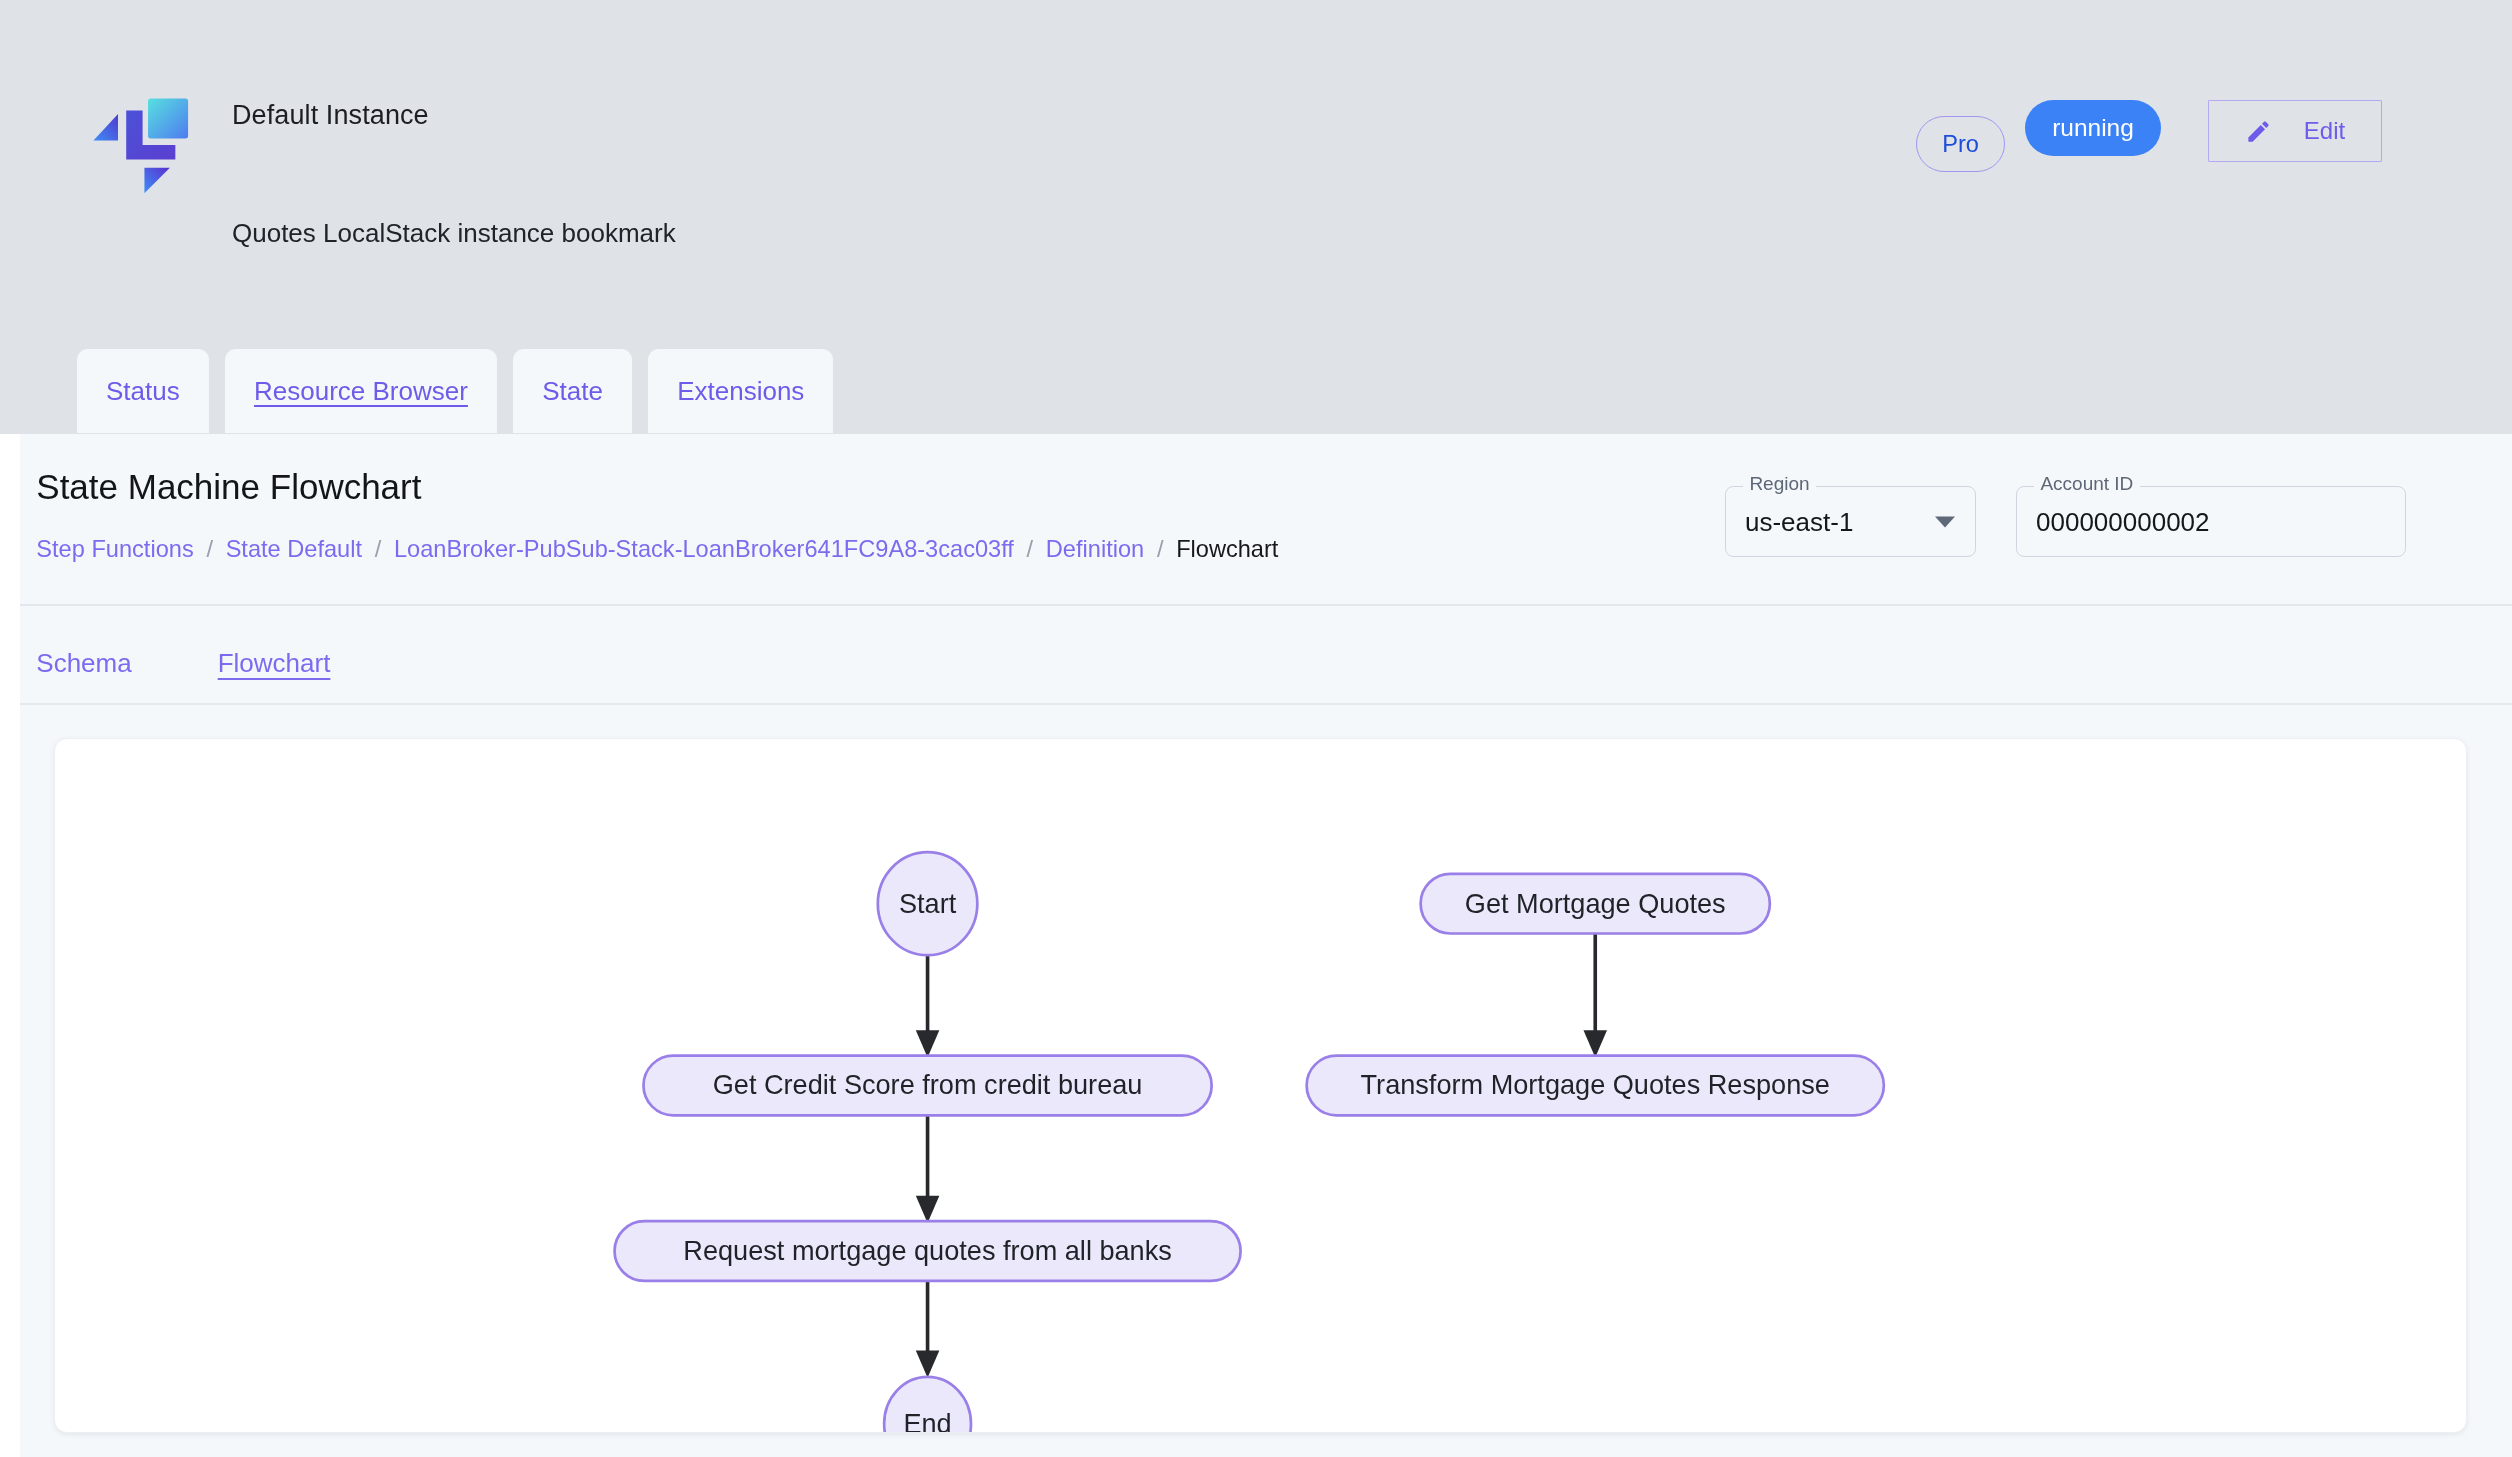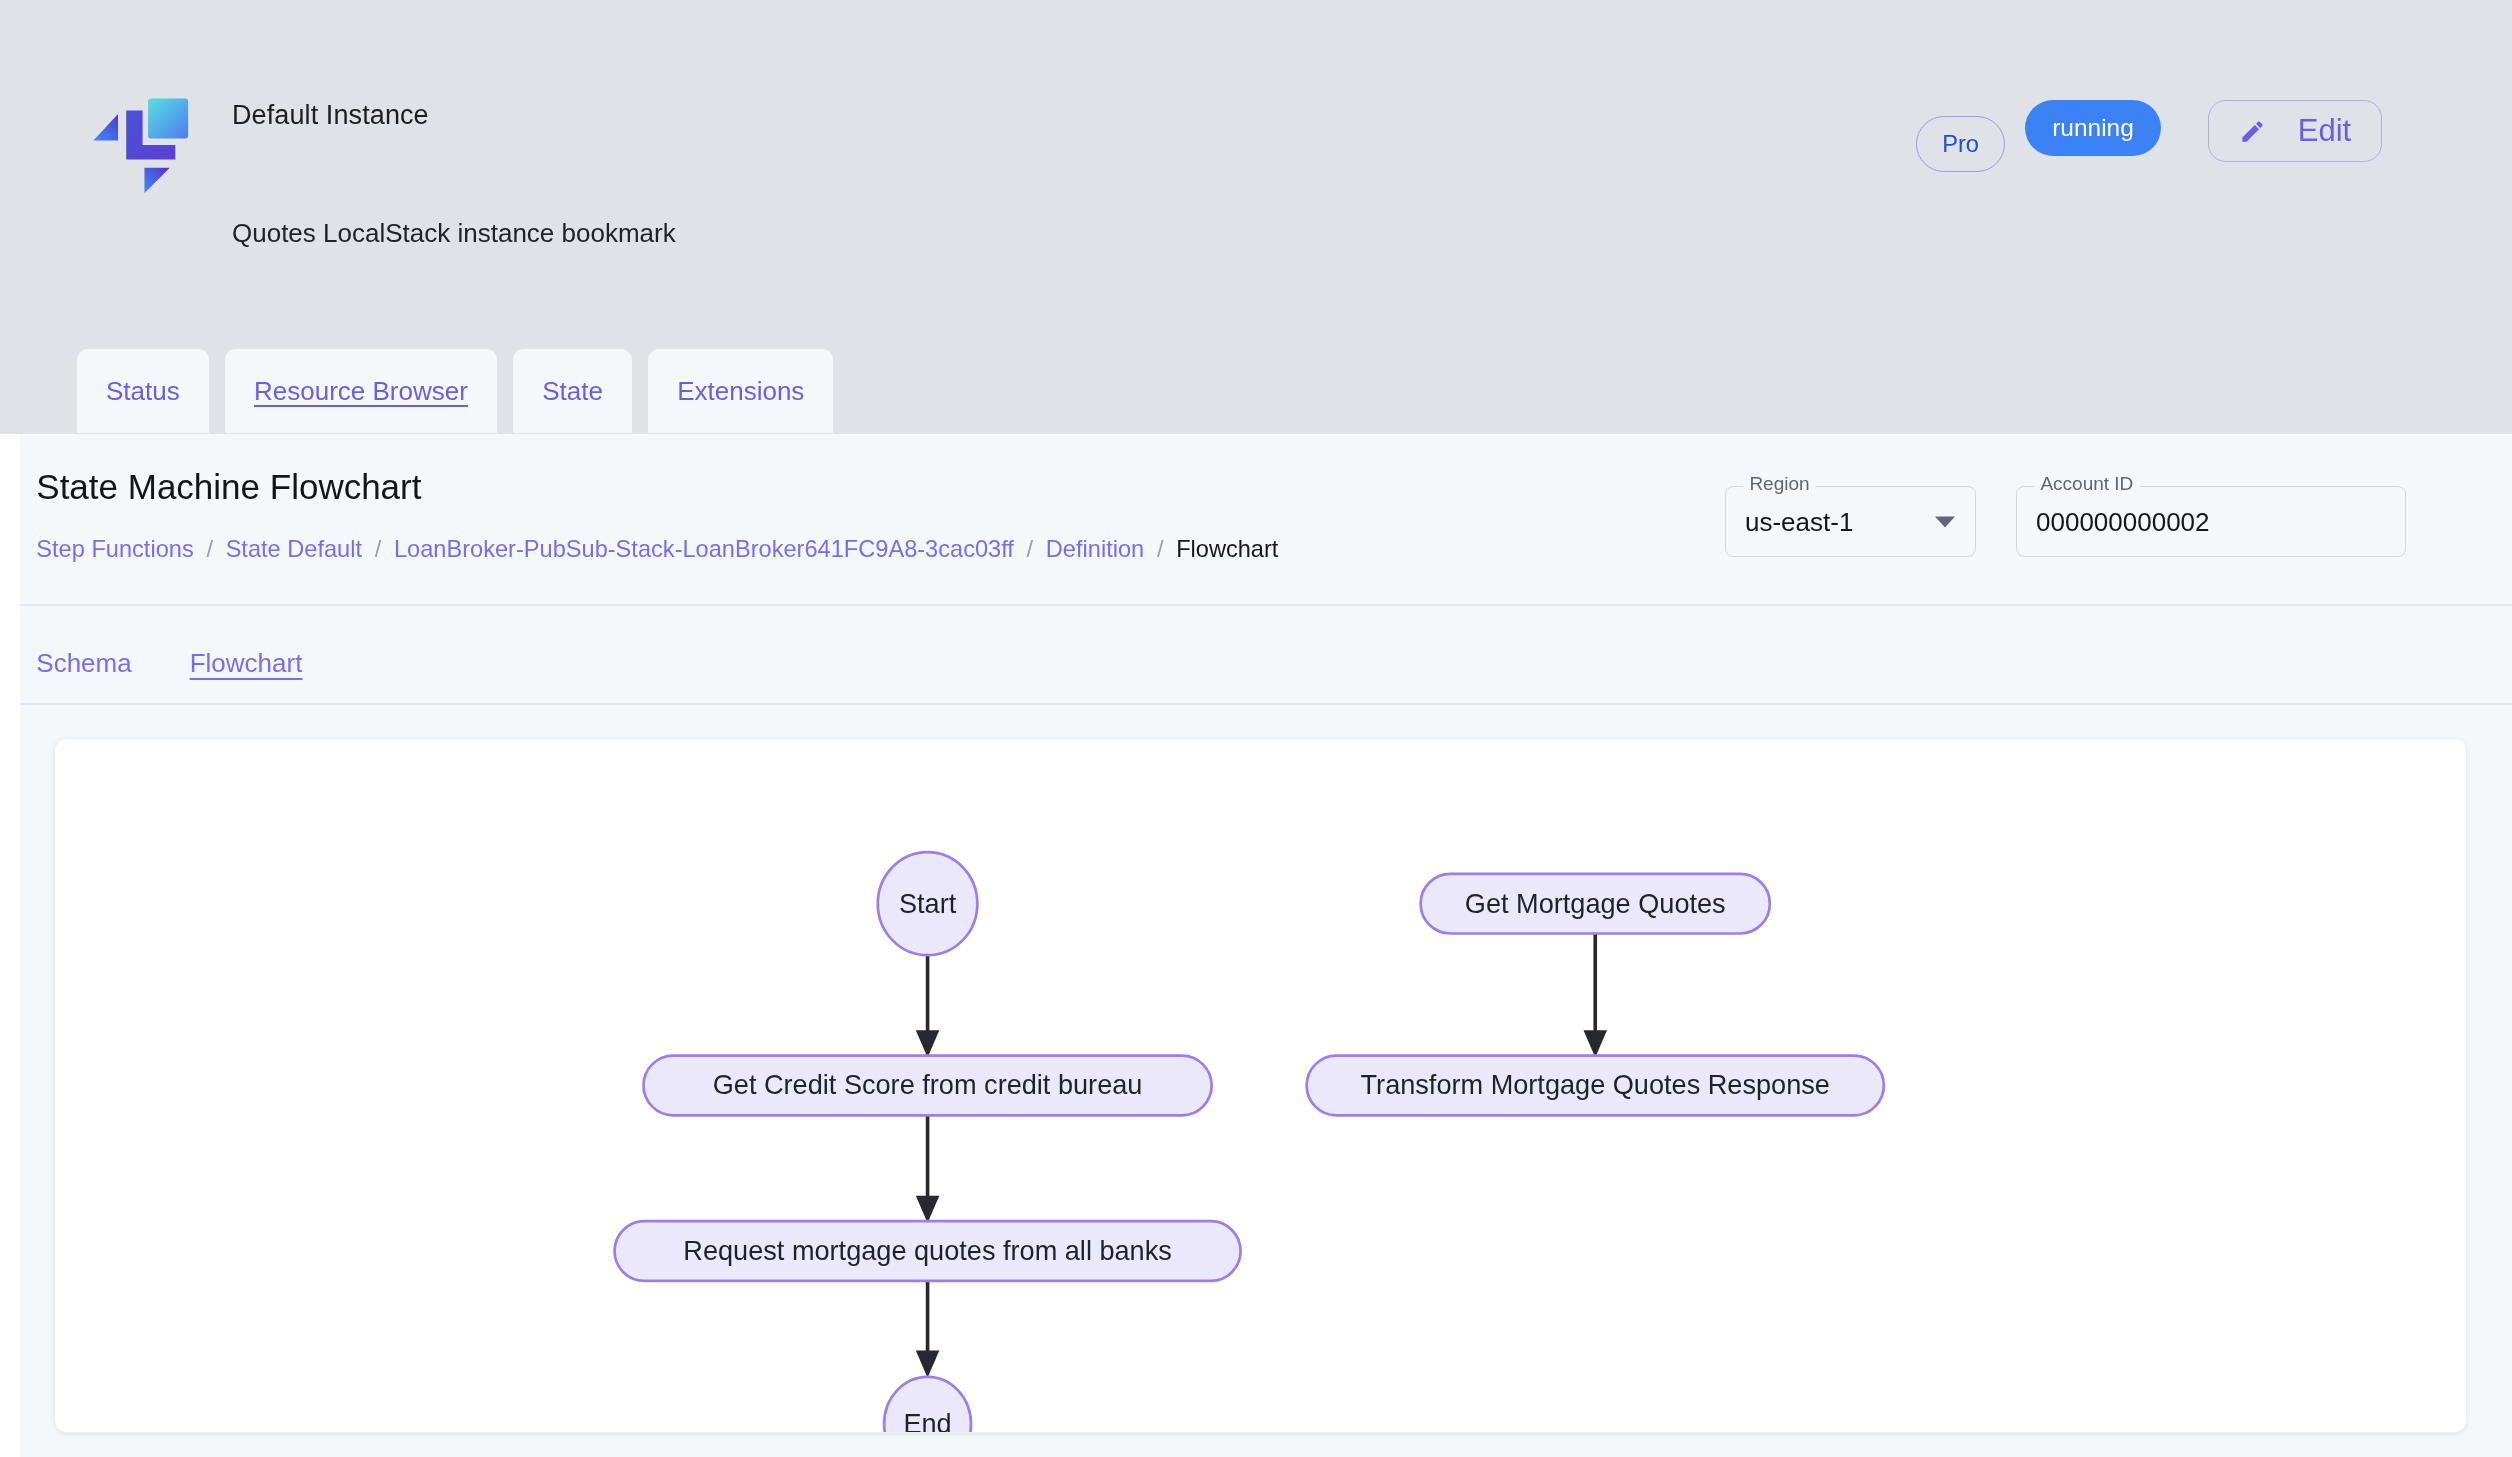--- a/index.html
+++ b/index.html
@@ -72,24 +72,24 @@
     border-radius: 28px;
     color: #ffffff;
     font-size: 24.5px;
     display: flex; align-items: center; justify-content: center;
   }
   .btn-edit {
     position: absolute;
     left: 2208px; top: 100px;
     width: 174px; height: 62px;
     border: 1.8px solid #b3a8f2;
-    border-radius: 18px;
+    border-radius: 1px;
     background: transparent;
     color: #6c5ce9;
-    font-size: 31px;
+    font-size: 24px;
     display: flex; align-items: center; justify-content: center;
     gap: 32px;
     cursor: pointer;
     font-family: "Liberation Sans", sans-serif;
   }
   .btn-edit .pencil { display: block; width: 27px; height: 27px; }
 
   
   .tabs {
     position: absolute;
@@ -179,21 +179,21 @@
     border-left: 10px solid transparent;
     border-right: 10px solid transparent;
     border-top: 11px solid #5d6879;
   }
 
   
   .subtabs {
     position: absolute;
     left: 16.3px; top: 189px;
     display: flex; align-items: center;
-    gap: 58px;
+    gap: 86px;
     height: 80px;
   }
   .subtab {
     font-size: 26px;
     color: #7b6bef;
     cursor: pointer;
     white-space: nowrap;
   }
   .subtab.active { text-decoration: underline; text-underline-offset: 6.4px; }
 

